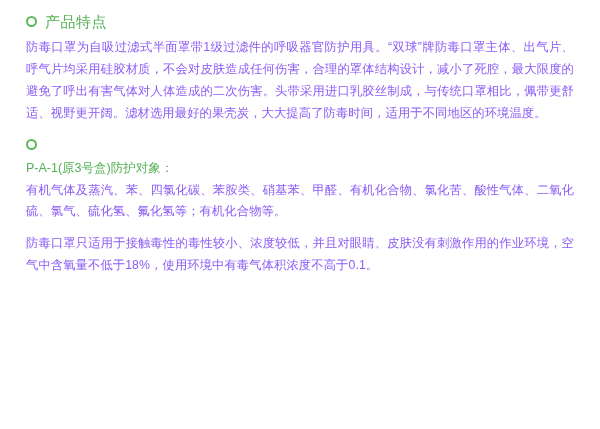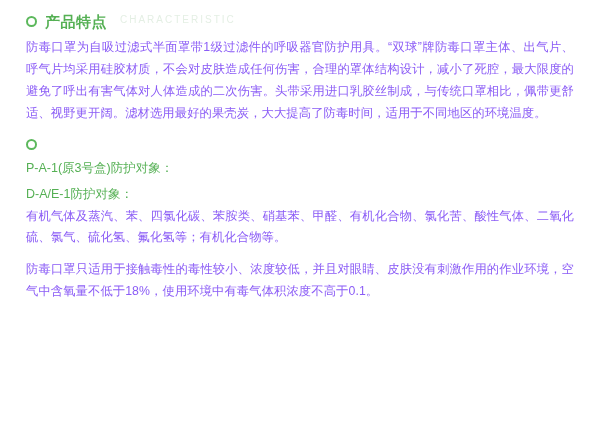--- a/index.html
+++ b/index.html
@@ -45,21 +45,21 @@
   .bullet-ring {
     width: 11px;
     height: 11px;
     border: 2.5px solid #5cb85c;
     border-radius: 50%;
     margin-right: 8px;
     flex: 0 0 auto;
   }
   .section-title {
     font-size: 15px;
-    font-weight: bold;
+    font-weight: normal;
     color: #55b054;
     letter-spacing: 0.5px;
     line-height: 1;
   }
 
   .body-text {
     font-size: 12.3px;
     line-height: 1.78;
     color: #8b5cf6;
     text-align: justify;
@@ -81,41 +81,39 @@
 
   .tail {
     margin-top: 10px;
   }
 </style>
 </head>
 <body>
 
 <div class="page">
 
-  <div class="watermark">CHARACTERISTIC</div>
 
   <div class="section-head">
     <span class="bullet-ring"></span>
     <span class="section-title">产品特点</span>
   </div>
   <p class="body-text">防毒口罩为自吸过滤式半面罩带1级过滤件的呼吸器官防护用具。“双球”牌防毒口罩主体、出气片、呼气片均采用硅胶材质，不会对皮肤造成任何伤害，合理的罩体结构设计，减小了死腔，最大限度的避免了呼出有害气体对人体造成的二次伤害。头带采用进口乳胶丝制成，与传统口罩相比，佩带更舒适、视野更开阔。滤材选用最好的果壳炭，大大提高了防毒时间，适用于不同地区的环境温度。</p>
 
   <div class="section-head">
     <span class="bullet-ring"></span>
   </div>
 
   <div class="filters">
 
     <div>
       <div class="sub-title">P-A-1(原3号盒)防护对象：</div>
     </div>
 
 
     <div>
-      <div class="sub-title">D-A/E-1防护对象：</div>
       <p class="body-text">有机气体及蒸汽、苯、四氯化碳、苯胺类、硝基苯、甲醛、有机化合物、氯化苦、酸性气体、二氧化硫、氯气、硫化氢、氟化氢等；有机化合物等。</p>
     </div>
 
   </div>
 
   <div class="tail">
     <p class="body-text">防毒口罩只适用于接触毒性的毒性较小、浓度较低，并且对眼睛、皮肤没有刺激作用的作业环境，空气中含氧量不低于18%，使用环境中有毒气体积浓度不高于0.1。</p>
   </div>
 
 </div>

